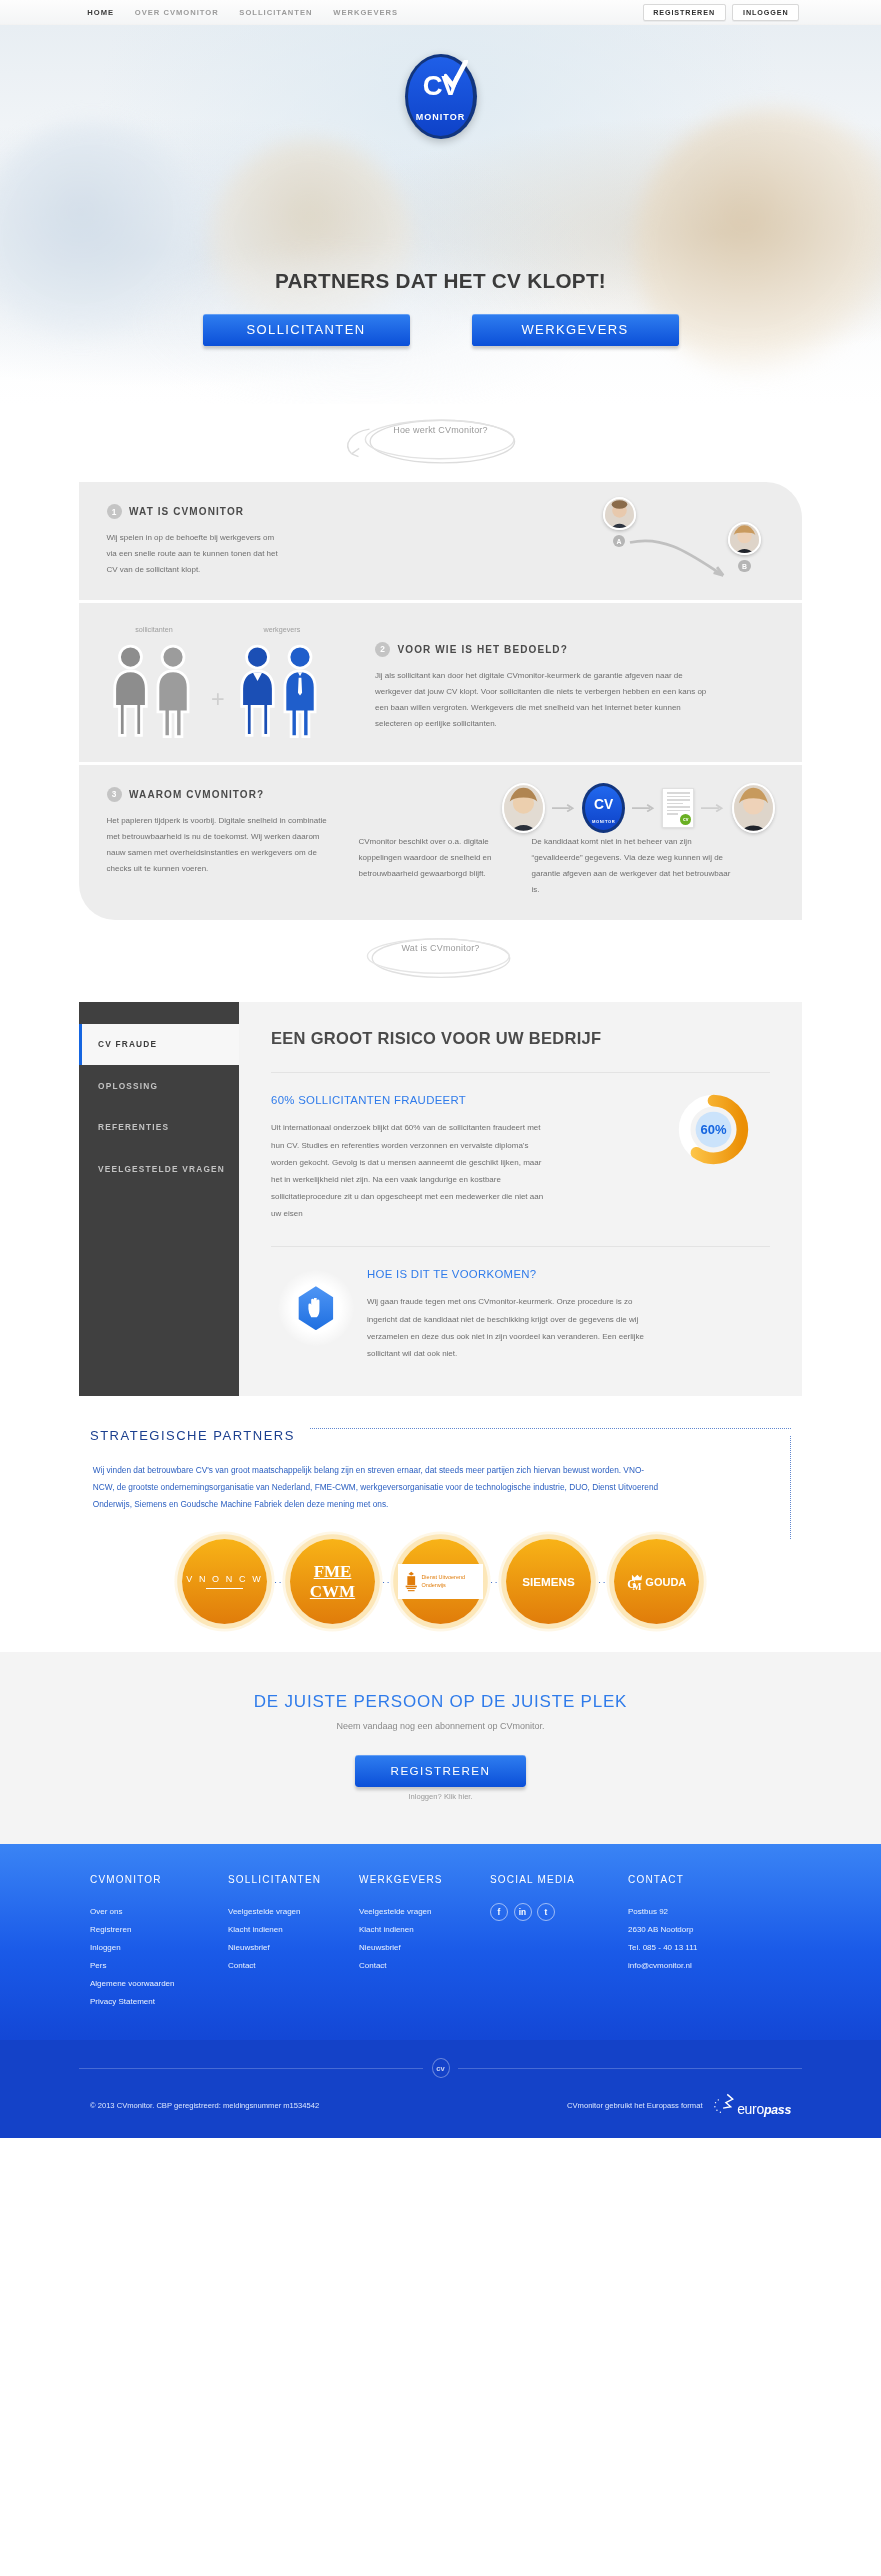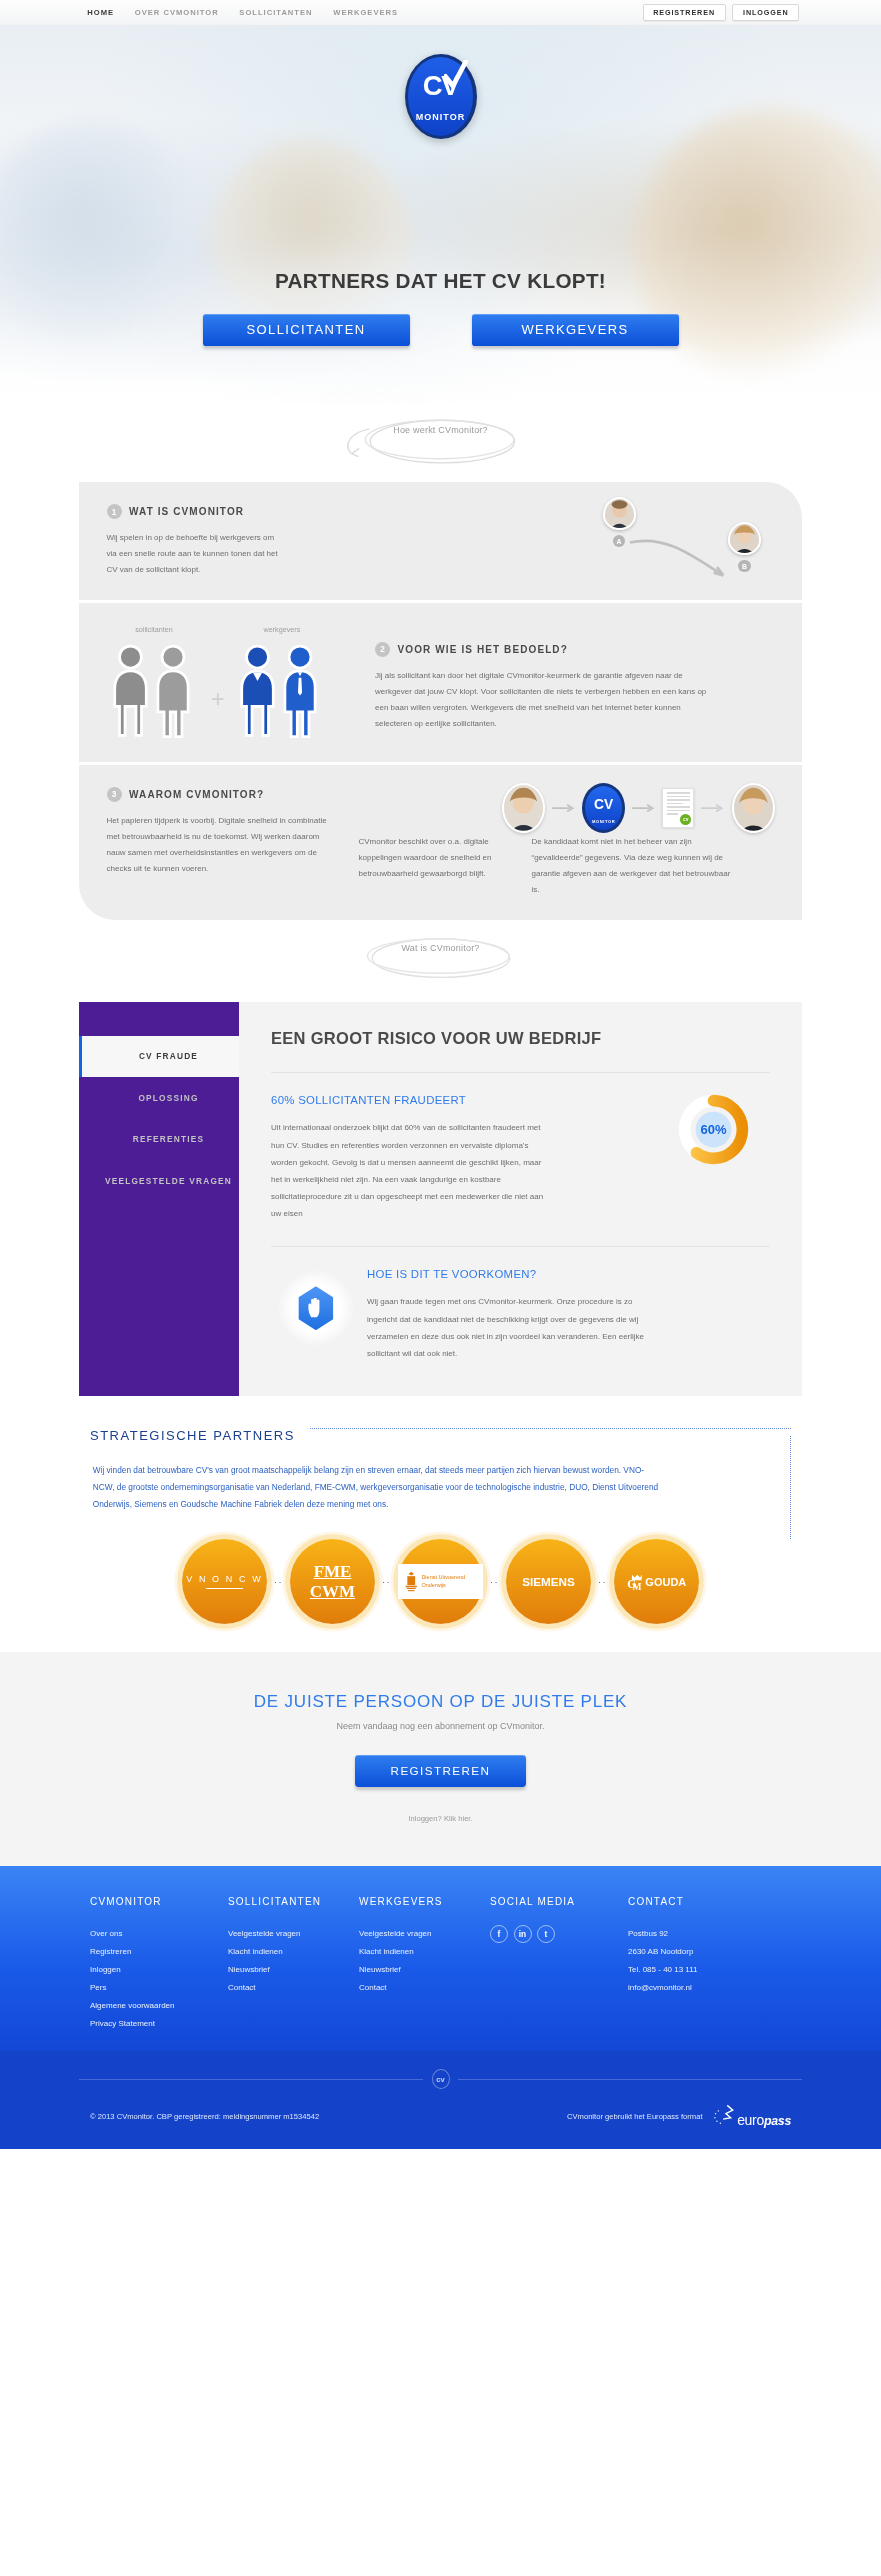--- a/index.html
+++ b/index.html
@@ -181,21 +181,21 @@
     background: #6ab023; color: #fff; font-size: 4.8px; display:flex; align-items:center; justify-content:center; font-weight: bold;
   }
   .arrow-s { width: 23.4px; height: 8.3px; }
   .p3-cols { display: flex; gap: 25px; }
   .p3-cols > div:nth-child(1) { width: 227px; }
   .p3-cols > div:nth-child(2) { width: 148px; padding-top: 20.7px;}
   .p3-cols > div:nth-child(3) { width: 207px; padding-top: 20.7px;}
 
   
   .tabsec { background: #f3f3f3; display: flex; margin-top: 5.5px; }
-  .tabnav { width: 160px; background: #4c1d95; padding-top: 34px; flex-shrink: 0; text-align: center; }
+  .tabnav { width: 160px; background: #404040; padding-top: 22px; flex-shrink: 0; }
   .tabnav .item {
     padding: 14.5px 0 14.5px 19px; font-size: 8.3px; font-weight: bold;
     letter-spacing: 1.2px; color: #c3c3c3; cursor: pointer; line-height: 1.5;
   }
   .tabnav .item.active {
     background: #f7f7f7; color: #3c3c3c; border-left: 3.4px solid #1565e0; padding-left: 16px;
   }
   .tabbody { flex: 1; padding: 27.5px 32px 34px 32px; }
   .tabbody h2 {
     font-size: 16.5px; font-weight: bold; color: #4a4a4a; letter-spacing: 0.3px;
@@ -254,26 +254,26 @@
   
   .cta { background: #f4f4f4; text-align: center; padding: 40px 0 43px; }
   .cta h2 { font-size: 17px; color: #2f7bea; font-weight: normal; letter-spacing: 0.8px; }
   .cta .sub { margin-top: 9.6px; font-size: 9px; color: #8a8a8a; }
   .cta .reg {
     margin-top: 23.4px; display: inline-block; padding: 9.6px 36px; border: 0; cursor: pointer;
     background: linear-gradient(180deg,#2f7ef0 0%, #0b4fd8 100%);
     color: #fff; font-size: 11.7px; letter-spacing: 1.4px; border-radius: 3.4px;
     box-shadow: 0 2.1px 3.4px rgba(0,0,0,.2), inset 0 0.7px 0 rgba(255,255,255,.35);
   }
-  .cta .klik { margin-top: 27px; font-size: 7.6px; color: #9a9a9a; }
+  .cta .klik { margin-top: 5px; font-size: 7.6px; color: #9a9a9a; }
 
   
   .footer {
     background: linear-gradient(180deg,#3a84f5 0%, #1a5ae8 55%, #1347d6 100%);
-    color: #fff; padding: 30px 0 18px;
+    color: #fff; padding: 30px 0 29px;
   }
   .fcols { width: 723px; margin: 0 auto; display: flex; padding-left: 11px; }
   .fcol { }
   .fcol:nth-child(1) { width: 138px; }
   .fcol:nth-child(2) { width: 131px; }
   .fcol:nth-child(3) { width: 131px; }
   .fcol:nth-child(4) { width: 138px; }
   .fcol:nth-child(5) { width: 158px; }
   .fcol h5 { font-size: 10px; font-weight: normal; letter-spacing: 1.2px; margin-bottom: 18px; }
   .fcol a, .fcol div.line {

